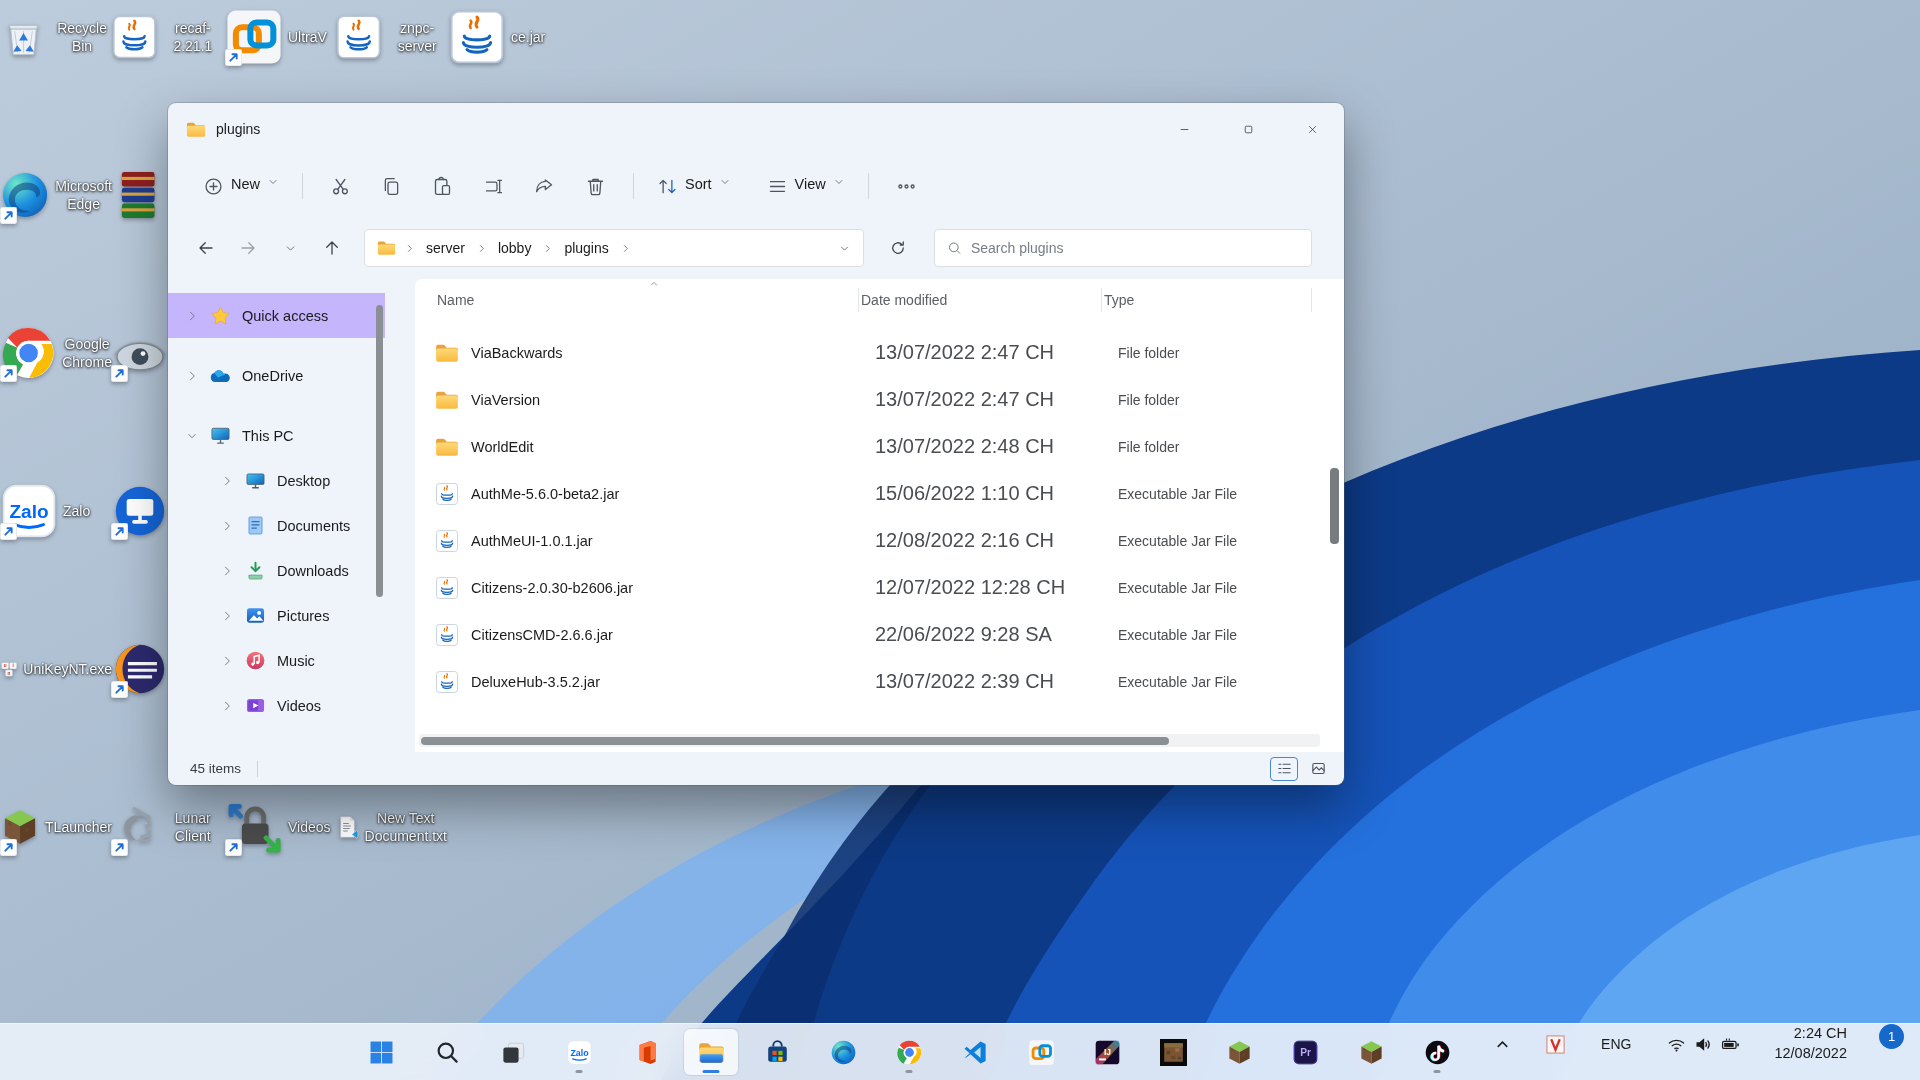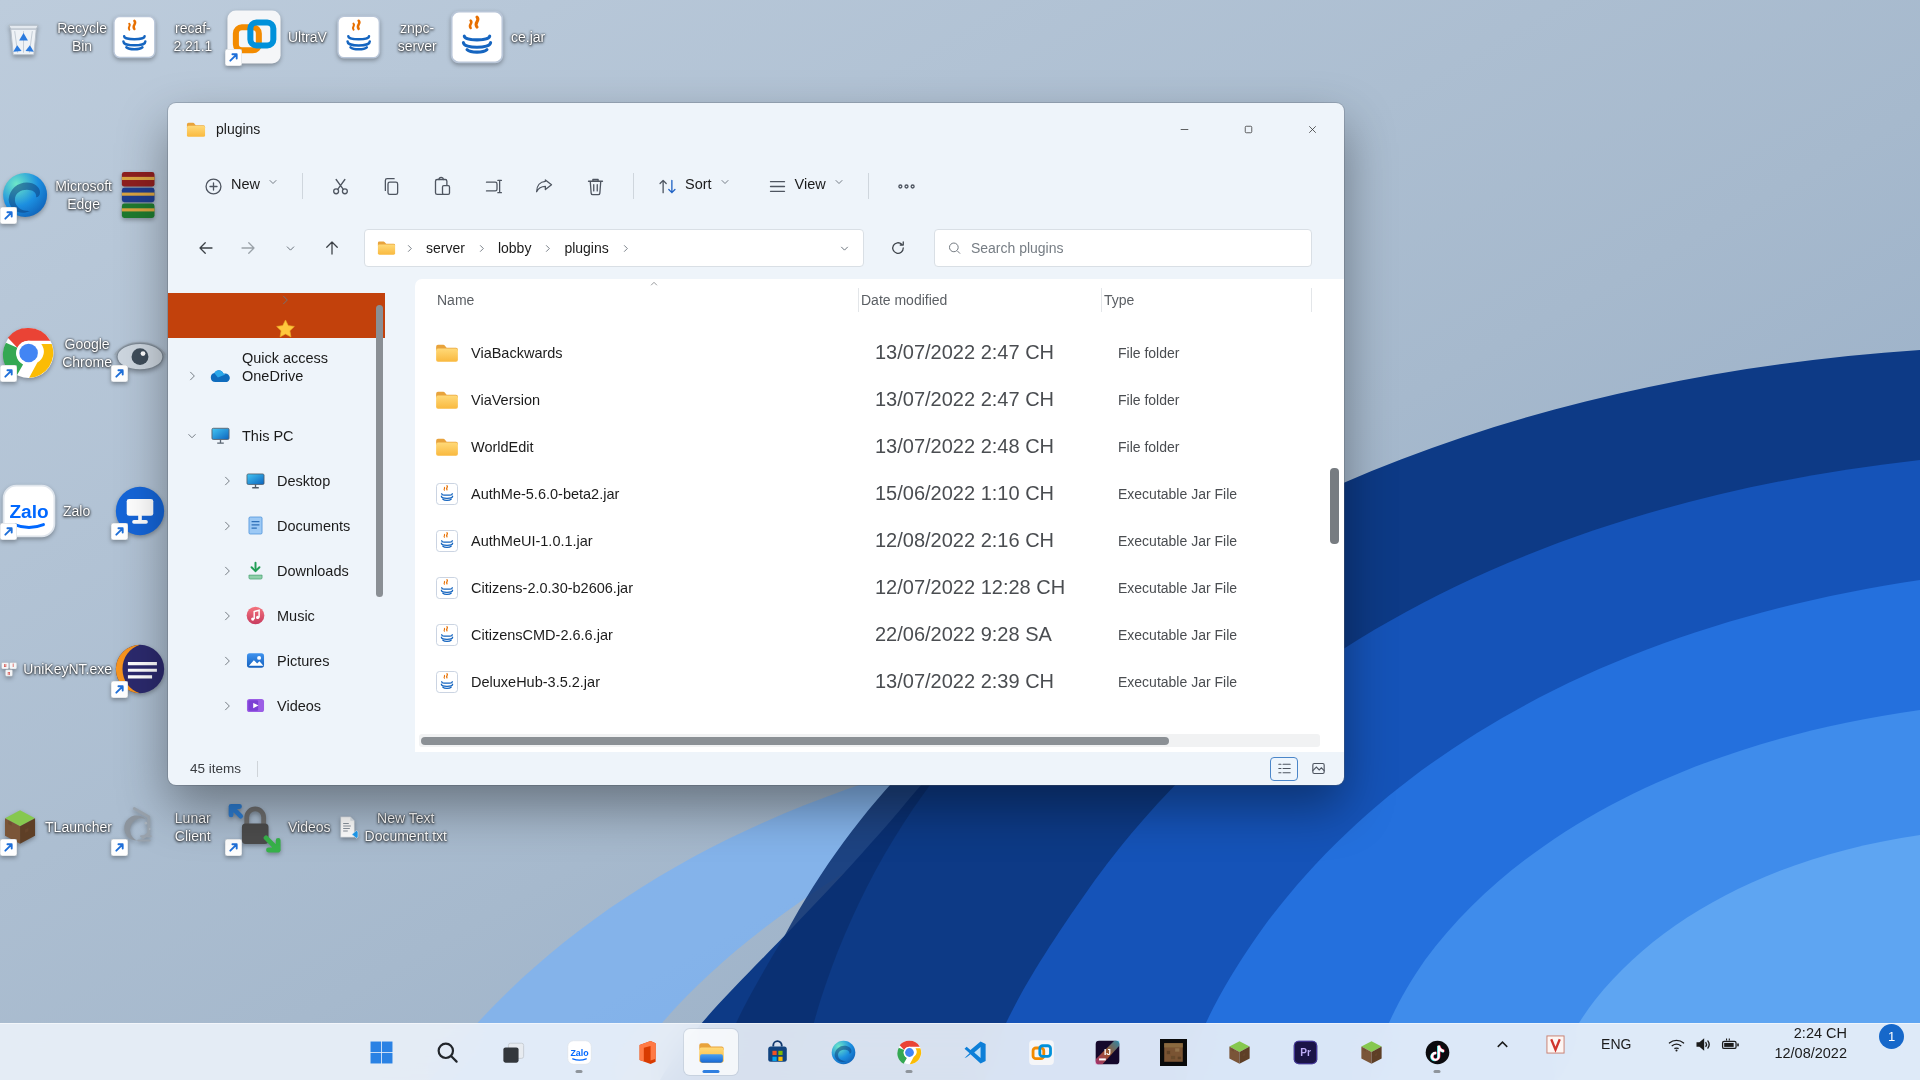--- a/index.html
+++ b/index.html
@@ -62,21 +62,21 @@
   .search-box input::placeholder { color:#767d84; }
 
   .content { position:absolute; top:176px; bottom:33px; left:0; right:0; display:flex; }
   .sidebar { width:217px; position:relative; padding-top:14px; }
   .sb-item { height:45px; display:flex; align-items:center; gap:11px; padding-left:17px; font-size:14.5px; color:#1b1b1b; }
   .sb-item .chev { width:14px; height:14px; flex:0 0 auto; }
   .sb-item .chev svg { width:100%; height:100%; stroke:#6d747c; stroke-width:1.6; fill:none; }
   .sb-item .sb-ic { width:21px; height:21px; flex:0 0 auto; }
   .sb-item .sb-ic svg { width:100%; height:100%; }
   .sb-item.indent { padding-left:52px; }
-  .sb-item.selected { background:#c2410c;flex-direction:column; }
+  .sb-item.selected { background:#c4b5fd; }
   .sb-item.group { margin-bottom:15px; }
   .sb-scroll { position:absolute; right:2px; top:26px; width:7px; height:292px; background:#8a8f94; border-radius:4px; }
 
   .filearea { position:absolute; left:247px; top:0; right:0; bottom:0; background:#fff; border-radius:7px 0 0 0; }
   .cols { height:42px; display:flex; align-items:center; padding-left:22px; font-size:14px; color:#5b5f64; position:relative; }
   .col-name { width:424px; }
   .col-date { width:243px; }
   .col-type { width:210px; }
   .sort-caret { position:absolute; top:0px; left:232px; width:14px; height:10px; }
   .sort-caret svg { width:100%; height:100%; stroke:#5b5f64; stroke-width:1.5; fill:none; }
@@ -802,43 +802,43 @@
           </div>
 
           <div class="sb-item indent">
             <span class="chev">
               <svg viewBox="0 0 24 24" fill="none">
                 <path d="M9 5l7 7-7 7"></path>
               </svg>
             </span>
             <span class="sb-ic">
               <svg viewBox="0 0 32 32">
+                <rect x="3" y="5" width="26" height="22" rx="4" fill="url(#gpic)"></rect>
+                <circle cx="21.5" cy="12" r="3" fill="#fff"></circle>
+                <path d="M6 24l7.5-8.5 5 5 3.5-3.5 6 7z" fill="#fff"></path>
+              </svg>
+            </span>
+            <span>Pictures</span>
+          </div>
+
+          <div class="sb-item indent">
+            <span class="chev">
+              <svg viewBox="0 0 24 24" fill="none">
+                <path d="M9 5l7 7-7 7"></path>
+              </svg>
+            </span>
+            <span class="sb-ic">
+              <svg viewBox="0 0 32 32">
                 <circle cx="16" cy="16" r="13.5" fill="url(#gmusic)"></circle>
                 <path d="M14 21.5V10l7.5-2v11" stroke="#fff" stroke-width="2.2" fill="none"></path>
                 <circle cx="11.8" cy="21.5" r="2.5" fill="#fff"></circle>
                 <circle cx="19.3" cy="19" r="2.5" fill="#fff"></circle>
               </svg>
             </span>
             <span>Music</span>
-          </div>
-
-          <div class="sb-item indent">
-            <span class="chev">
-              <svg viewBox="0 0 24 24" fill="none">
-                <path d="M9 5l7 7-7 7"></path>
-              </svg>
-            </span>
-            <span class="sb-ic">
-              <svg viewBox="0 0 32 32">
-                <rect x="3" y="5" width="26" height="22" rx="4" fill="url(#gpic)"></rect>
-                <circle cx="21.5" cy="12" r="3" fill="#fff"></circle>
-                <path d="M6 24l7.5-8.5 5 5 3.5-3.5 6 7z" fill="#fff"></path>
-              </svg>
-            </span>
-            <span>Pictures</span>
           </div>
 
           <div class="sb-item indent">
             <span class="chev">
               <svg viewBox="0 0 24 24" fill="none">
                 <path d="M9 5l7 7-7 7"></path>
               </svg>
             </span>
             <span class="sb-ic">
               <svg viewBox="0 0 32 32">

